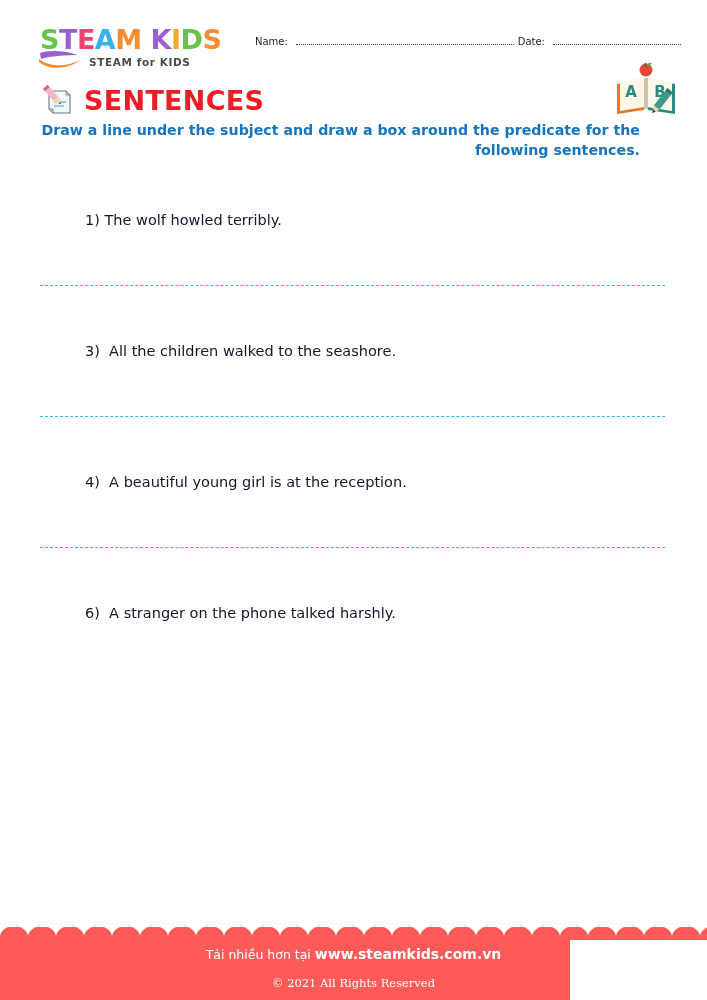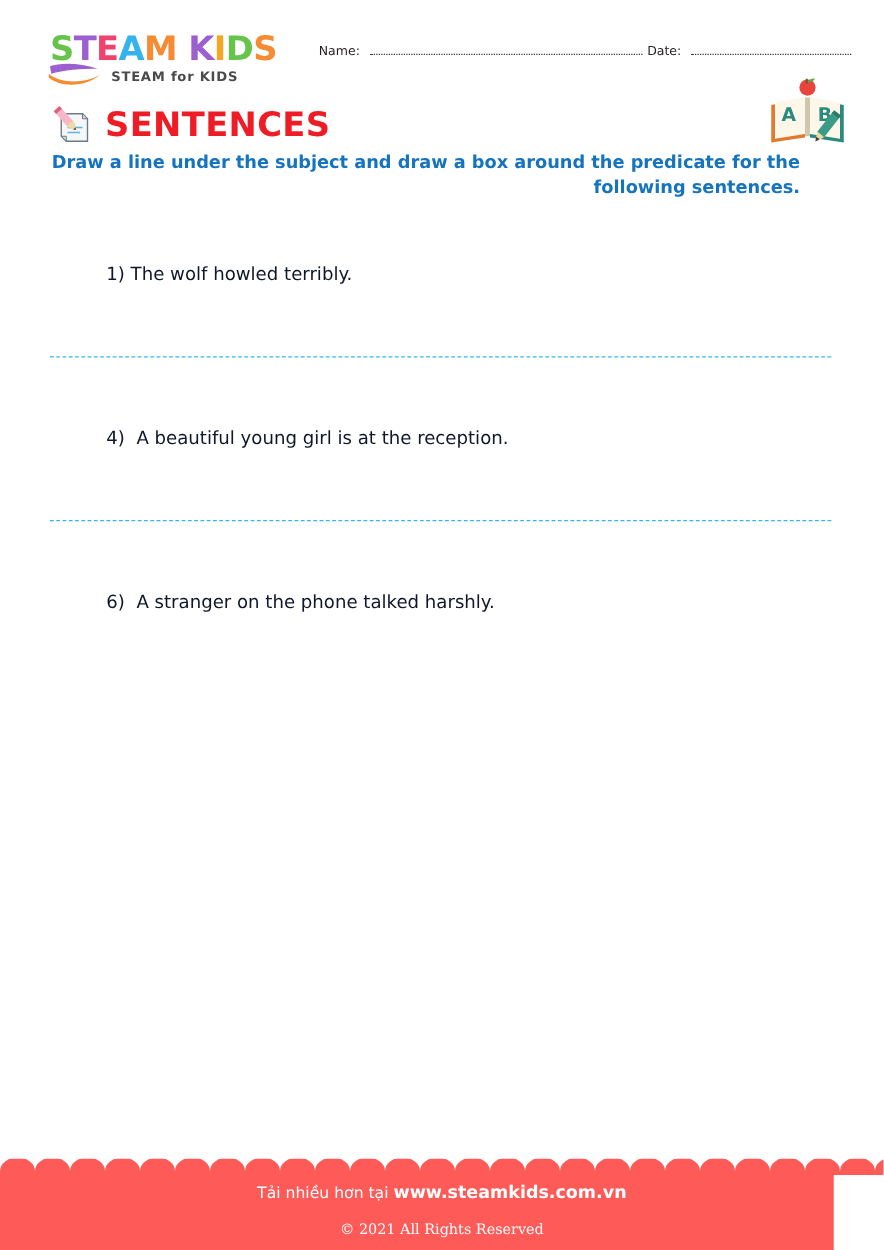--- a/index.html
+++ b/index.html
@@ -167,21 +167,21 @@
     width: 625px;
     height: 0;
     border-top: 1.6px dashed #2fb9e8;
   }
 
   
   .footer {
     position: absolute;
     left: 0;
     bottom: 0;
-    width: 667px;
+    width: 570px;
     height: 62px;
     background: #fd5a58;
   }
   .scallop {
     position: absolute;
     left: 0;
     top: -11px;
     width: 707px;
     height: 13px;
     display: block;
@@ -281,20 +281,24 @@
   <div class="instructions">Draw a line under the subject and draw a box around the predicate for the following sentences.</div>
 
   <div class="worksheet">
 
     <div class="item">
       <div class="item-text">1) The wolf howled terribly.</div>
       <div class="answer-line"></div>
     </div>
 
 
+    <div class="item">
+      <div class="item-text">3)  All the children walked to the seashore.</div>
+      <div class="answer-line"></div>
+    </div>
 
     <div class="item">
       <div class="item-text">4)  A beautiful young girl is at the reception.</div>
       <div class="answer-line"></div>
     </div>
 
 
     <div class="item">
       <div class="item-text">6)  A stranger on the phone talked harshly.</div>
     </div>

